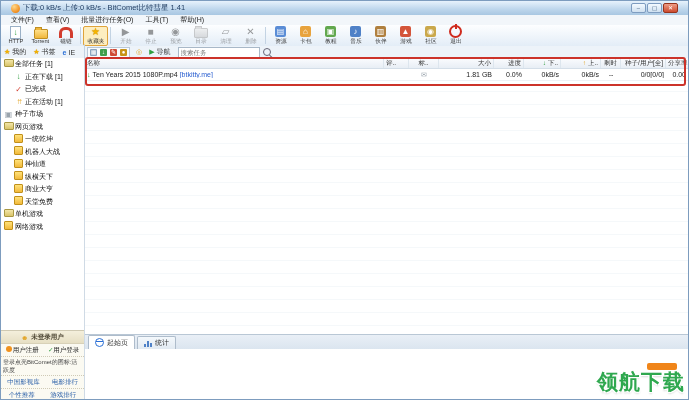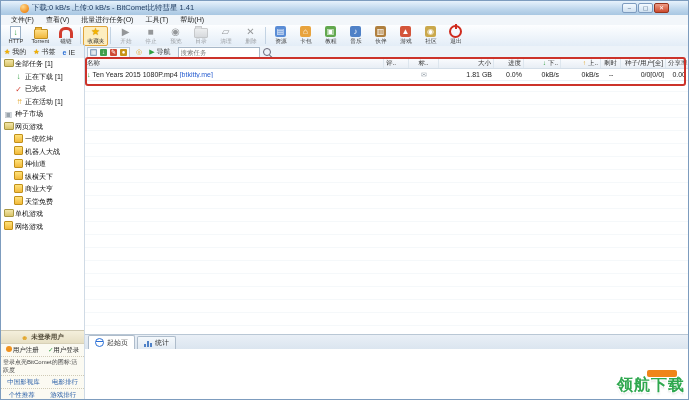--- a/index.html
+++ b/index.html
@@ -2,21 +2,21 @@
 <html><head>
 <meta charset="utf-8">
 <style>
   html,body{margin:0;padding:0;background:#fff;}
   .win{position:relative;width:689px;height:400px;overflow:hidden;
        font-family:"Liberation Sans","DejaVu Sans",sans-serif;color:#222;
        border:1px solid #7d9cbe;box-sizing:border-box;background:#fff;}
   
   .titlebar{position:absolute;left:0;top:0;right:0;height:14px;
     background:linear-gradient(#e7f2fc,#bdd6ec 60%,#a9c7e2);
-    border-bottom:1px solid #8fadc9;display:flex;align-items:center;padding:0 19px;}
+    border-bottom:1px solid #8fadc9;display:flex;align-items:center;padding:0 10px;}
   .app-ico{width:9px;height:9px;border-radius:50%;
     background:radial-gradient(circle at 35% 30%,#ffd98c,#f08d1e 70%,#c96a10);margin-right:3px;flex:0 0 auto;}
   .title-text{font-size:7.5px;color:#1d3a5f;white-space:nowrap;overflow:hidden;flex:1;}
   .winbtns{display:flex;gap:1px;}
   .wbtn{width:15px;height:10px;border:1px solid #7e9cc0;border-radius:2px;
     background:linear-gradient(#f4faff,#cfe0f0);font-size:6px;line-height:8px;text-align:center;color:#3a5higher;color:#3a5a7d;box-sizing:border-box;}
   .wbtn.close{background:linear-gradient(#ef9d86,#cc4a2e);border-color:#97331c;color:#fff;}
   
   .menubar{position:absolute;left:0;top:14px;right:0;height:10px;background:#f2f6fa;
     border-bottom:1px solid #dbe4ee;display:flex;align-items:center;padding-left:4px;}
@@ -105,21 +105,21 @@
   .brand{position:absolute;left:125px;top:7px;font-size:16px;font-weight:bold;color:#97a6b6;letter-spacing:.5px;}
   .tagline{position:absolute;left:127px;top:26px;font-size:5.5px;color:#b7c1cc;}
   .sp-links{position:absolute;left:200px;top:4px;display:flex;gap:16px;font-size:7px;}
   .sp-links .lk{color:#444;}
   .sp-links .lk.active{color:#2a6fd6;font-weight:bold;}
   .sp-search{position:absolute;left:200px;top:15px;width:228px;height:13px;border:1px solid #b6c4d2;border-radius:7px;background:#fff;box-sizing:border-box;padding:0 6px;}
   .sp-search input{width:100%;height:100%;border:none;outline:none;font-size:7px;padding:0;background:transparent;font-family:inherit;}
   .sp-btn{position:absolute;left:435px;top:15px;width:58px;height:13px;border:1px solid #9fb8d8;border-radius:7px;
     background:linear-gradient(#ffffff,#e7f0f9);color:#3a6fb5;font-size:7px;display:flex;align-items:center;justify-content:center;}
   
-  .watermark{position:absolute;right:3px;bottom:3px;z-index:40;font-size:16px;font-weight:bold;color:#2fa84f;
+  .watermark{position:absolute;right:3px;bottom:3px;z-index:40;font-size:21px;font-weight:bold;color:#2fa84f;
     letter-spacing:1px;text-shadow:-1px -1px 0 #fff,1px -1px 0 #fff,-1px 1px 0 #fff,1px 1px 0 #fff,0 2px 2px rgba(0,0,0,.15);}
   .wm-badge{position:absolute;right:8px;top:-5px;width:30px;height:7px;background:#f08519;border-radius:2px;box-shadow:0 0 0 1px #fff;}
 </style>
 </head>
 <body>
 
 <div class="win">
 
   <div class="titlebar">
     <span class="app-ico"></span>

